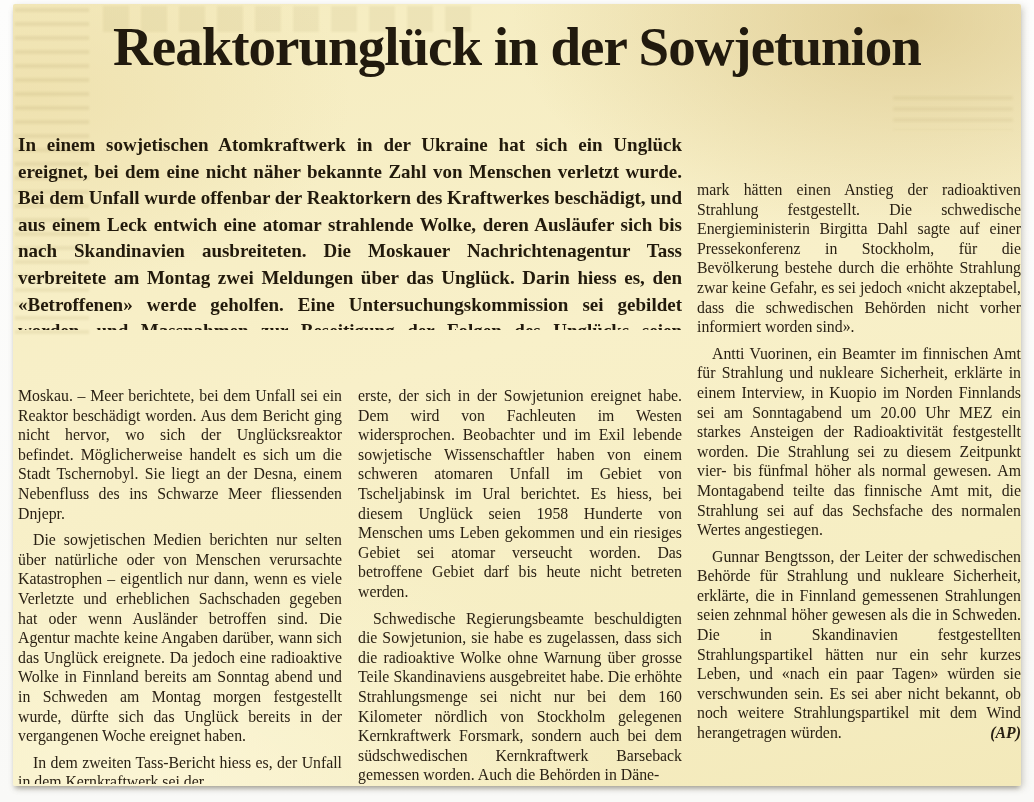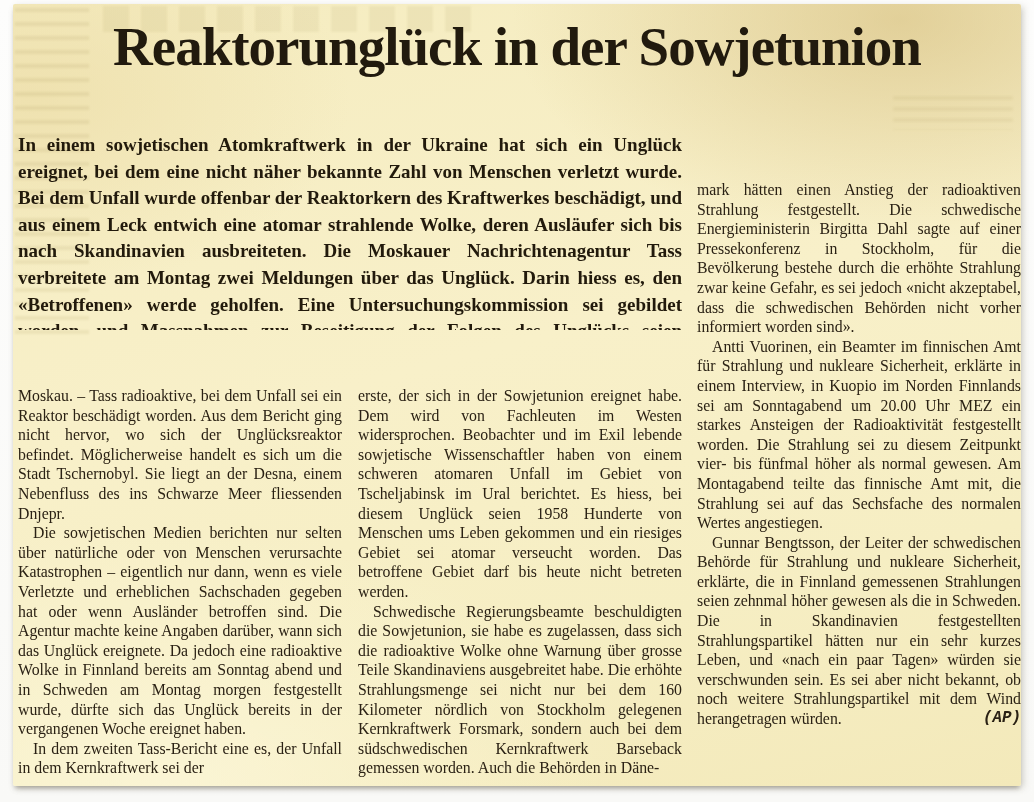--- a/index.html
+++ b/index.html
@@ -106,31 +106,30 @@
   .col-1, .col-2 { width: 324px; height: 446px; }
   .col-3 { width: 324px; flex: 0 0 auto; height: 652px; }
   .p {
     margin: 0;
     font-size: 15.8px;
     line-height: 19.6px;
     text-align: justify;
     color: #2a2114;
     text-indent: 15px;
   }
-  .p + .p { }
+  .p + .p { margin-top: 7px; }
   .p.no-indent { text-indent: 0; margin-top: 48px; }
   .p.closing { position: relative; padding-right: 0; }
   .byline {
     position: absolute;
     right: 0;
     bottom: 0;
     font-style: italic;
     font-weight: 600;
     background: transparent;
-    font-family: Liberation Mono, monospace;
   }
 </style>
 </head>
 <body>
 
 <div class="page">
   <div class="clipping">
 
     <div class="ghost ghost-left"></div>
     <div class="ghost ghost-top"></div>
@@ -139,23 +138,23 @@
     <header>
       <h1 class="headline">Reaktorunglück in der Sowjetunion</h1>
     </header>
 
     <div class="content">
 
       <div class="left-region">
         <p class="lead">In einem sowjetischen Atomkraftwerk in der Ukraine hat sich ein Unglück ereignet, bei dem eine nicht näher bekannte Zahl von Menschen verletzt wurde. Bei dem Unfall wurde offenbar der Reaktorkern des Kraftwerkes beschädigt, und aus einem Leck entwich eine atomar strahlende Wolke, deren Ausläufer sich bis nach Skandinavien ausbreiteten. Die Moskauer Nachrichtenagentur Tass verbreitete am Montag zwei Meldungen über das Unglück. Darin hiess es, den «Betroffenen» werde geholfen. Eine Untersuchungskommission sei gebildet worden, und Massnahmen zur Beseitigung der Folgen des Unglücks seien eingeleitet worden.</p>
         <div class="cols">
           <div class="col col-1">
-            <p class="p no-indent">Moskau. – Tass radioaktive, bei dem Unfall sei ein Reaktor beschädigt worden. Aus dem Bericht ging nicht hervor, wo sich der Unglücksreaktor befindet. Möglicherweise handelt es sich um die Stadt Tschernobyl. Sie liegt an der Desna, einem Nebenfluss des ins Schwarze Meer fliessenden Dnjepr.</p>
+            <p class="p no-indent">Moskau. – Meer berichtete, bei dem Unfall sei ein Reaktor beschädigt worden. Aus dem Bericht ging nicht hervor, wo sich der Unglücksreaktor befindet. Möglicherweise handelt es sich um die Stadt Tschernobyl. Sie liegt an der Desna, einem Nebenfluss des ins Schwarze Meer fliessenden Dnjepr.</p>
             <p class="p">Die sowjetischen Medien berichten nur selten über natürliche oder von Menschen verursachte Katastrophen – eigentlich nur dann, wenn es viele Verletzte und erheblichen Sachschaden gegeben hat oder wenn Ausländer betroffen sind. Die Agentur machte keine Angaben darüber, wann sich das Unglück ereignete. Da jedoch eine radioaktive Wolke in Finnland bereits am Sonntag abend und in Schweden am Montag morgen festgestellt wurde, dürfte sich das Unglück bereits in der vergangenen Woche ereignet haben.</p>
-            <p class="p">In dem zweiten Tass-Bericht eine es, der Unfall in dem Kernkraftwerk sei der</p>
+            <p class="p">In dem zweiten Tass-Bericht hiess es, der Unfall in dem Kernkraftwerk sei der</p>
           </div>
           <div class="col col-2">
             <p class="p no-indent">erste, der sich in der Sowjetunion ereignet habe. Dem wird von Fachleuten im Westen widersprochen. Beobachter und im Exil lebende sowjetische Wissenschaftler haben von einem schweren atomaren Unfall im Gebiet von Tscheljabinsk im Ural berichtet. Es hiess, bei diesem Unglück seien 1958 Hunderte von Menschen ums Leben gekommen und ein riesiges Gebiet sei atomar verseucht worden. Das betroffene Gebiet darf bis heute nicht betreten werden.</p>
             <p class="p">Schwedische Regierungsbeamte beschuldigten die Sowjetunion, sie habe es zugelassen, dass sich die radioaktive Wolke ohne Warnung über grosse Teile Skandinaviens ausgebreitet habe. Die erhöhte Strahlungsmenge sei nicht nur bei dem 160 Kilometer nördlich von Stockholm gelegenen Kernkraftwerk Forsmark, sondern auch bei dem südschwedischen Kernkraftwerk Barseback gemessen worden. Auch die Behörden in Däne-</p>
           </div>
         </div>
       </div>
 
       <div class="col col-3">
         <p class="p no-indent">mark hätten einen Anstieg der radioaktiven Strahlung festgestellt. Die schwedische Energieministerin Birgitta Dahl sagte auf einer Pressekonferenz in Stockholm, für die Bevölkerung bestehe durch die erhöhte Strahlung zwar keine Gefahr, es sei jedoch «nicht akzeptabel, dass die schwedischen Behörden nicht vorher informiert worden sind».</p>

